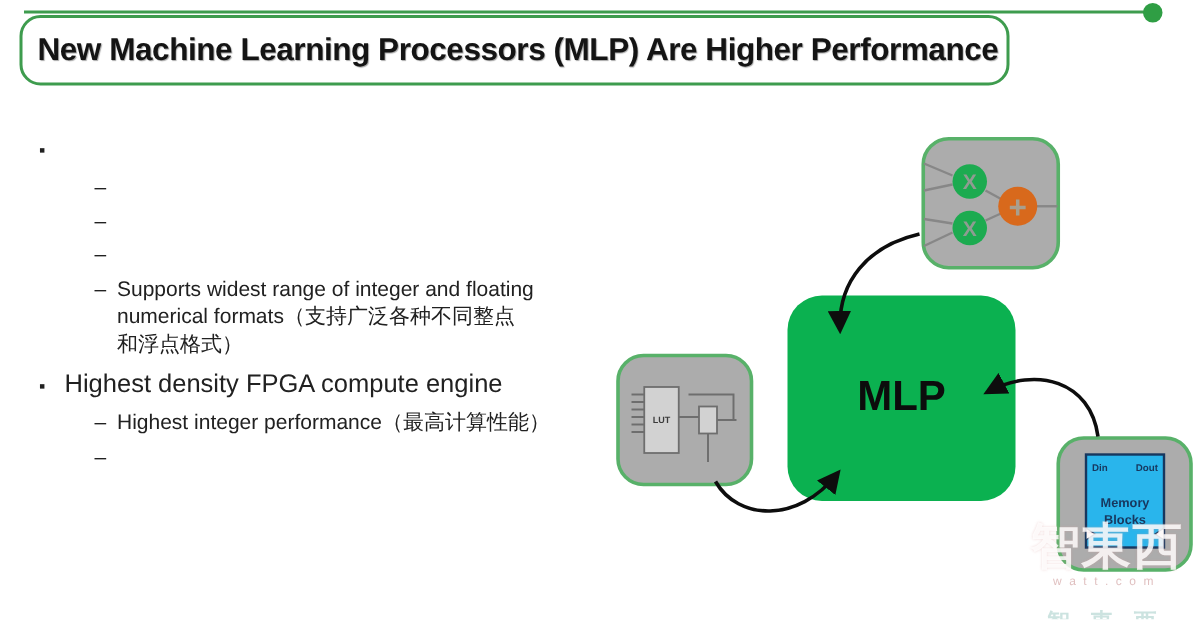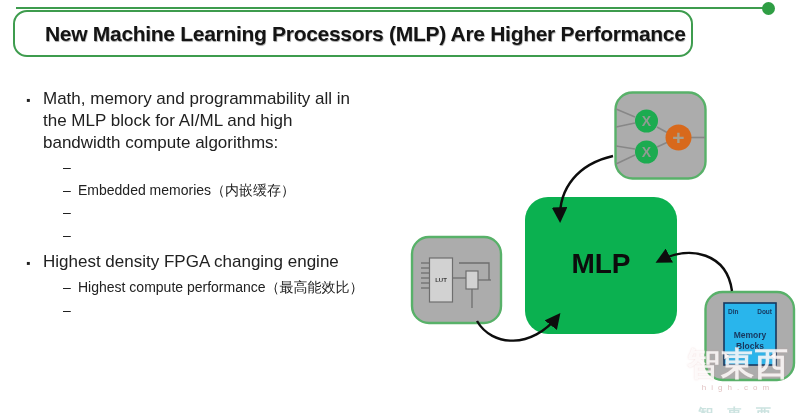--- a/index.html
+++ b/index.html
@@ -6,21 +6,21 @@
   body{
     width:800px;height:413px;position:relative;overflow:hidden;
     background:#ffffff;font-family:"Liberation Sans","DejaVu Sans",sans-serif;
   }
   
   .deco-line{position:absolute;left:16px;top:7px;width:752px;height:2px;background:#3e9c4e;}
   .deco-dot{position:absolute;left:762px;top:2px;width:13px;height:13px;border-radius:50%;background:#2f9e44;}
   .title-box{
     position:absolute;left:13px;top:10px;width:646px;height:43px;
     border:2px solid #3e9c4e;border-radius:14px;
-    display:flex;align-items:center;padding-left:30px;background:#fff;
+    display:flex;align-items:center;padding-left:10px;background:#fff;
   }
   .title-text{
     font-size:21px;font-weight:bold;color:#141414;white-space:nowrap;
     letter-spacing:-0.3px;text-shadow:0.6px 0.6px 0.7px rgba(0,0,0,0.35);
   }
   
   .content{position:absolute;left:26px;top:88px;width:412px;color:#212121;}
   .li{display:flex;}
   .li .txt{white-space:pre-line;}
   .l1{font-size:17px;line-height:22px;}
@@ -47,44 +47,43 @@
 
 <div class="deco-line"></div>
 <div class="deco-dot"></div>
 <div class="title-box">
   <div class="title-text">New Machine Learning Processors (MLP) Are Higher Performance</div>
 </div>
 
 <div class="content">
   <div class="li l1">
     <span class="mk">▪</span>
-    <span class="txt">Math, memory and programmability all in
-the MLP block for AI/ML and high
-bandwidth compute algorithms:</span>
-  </div>
-  <div class="li l2">
-    <span class="mk">–</span>
-  </div>
-  <div class="li l2">
-    <span class="mk">–</span>
-    <span class="txt">Embedded memories（内嵌缓存）</span>
   </div>
   <div class="li l2">
     <span class="mk">–</span>
   </div>
   <div class="li l2">
     <span class="mk">–</span>
   </div>
-  <div class="li l1 mt-big">
-    <span class="mk">▪</span>
-    <span class="txt">Highest density FPGA changing engine</span>
+  <div class="li l2">
+    <span class="mk">–</span>
   </div>
   <div class="li l2">
     <span class="mk">–</span>
-    <span class="txt">Highest compute performance（最高能效比）</span>
+    <span class="txt">Supports widest range of integer and floating
+numerical formats（支持广泛各种不同整点
+和浮点格式）</span>
+  </div>
+  <div class="li l1 mt-big">
+    <span class="mk">▪</span>
+    <span class="txt">Highest density FPGA compute engine</span>
+  </div>
+  <div class="li l2">
+    <span class="mk">–</span>
+    <span class="txt">Highest integer performance（最高计算性能）</span>
   </div>
   <div class="li l2">
     <span class="mk">–</span>
   </div>
 </div>
 
 <svg class="diagram" viewBox="0 0 800 413" font-family="Liberation Sans, DejaVu Sans, sans-serif">
   <defs>
     <marker id="ah" viewBox="0 0 10 10" refX="7.5" refY="5" markerWidth="6.5" markerHeight="6.5" orient="auto">
       <path d="M0,0 L10,5 L0,10 z" fill="#0d0d0d"></path>
@@ -148,15 +147,15 @@
 
   <g fill="none" stroke="#0d0d0d" stroke-width="2.4">
     <path d="M613,156 C578,164 559,188 560,219" marker-end="url(#ah)"></path>
     <path d="M477,321 C492,347 532,349 558,316" marker-end="url(#ah)"></path>
     <path d="M732,291 C727,254 691,244 659,261" marker-end="url(#ah)"></path>
   </g>
 </svg>
 
 <div class="watermark">
   <div class="wm-logo">智東西</div>
-  <div class="wm-domain">high.com</div>
+  <div class="wm-domain">watt.com</div>
 </div>
 <div class="wm-partial">智東西</div>
 
 </body></html>

